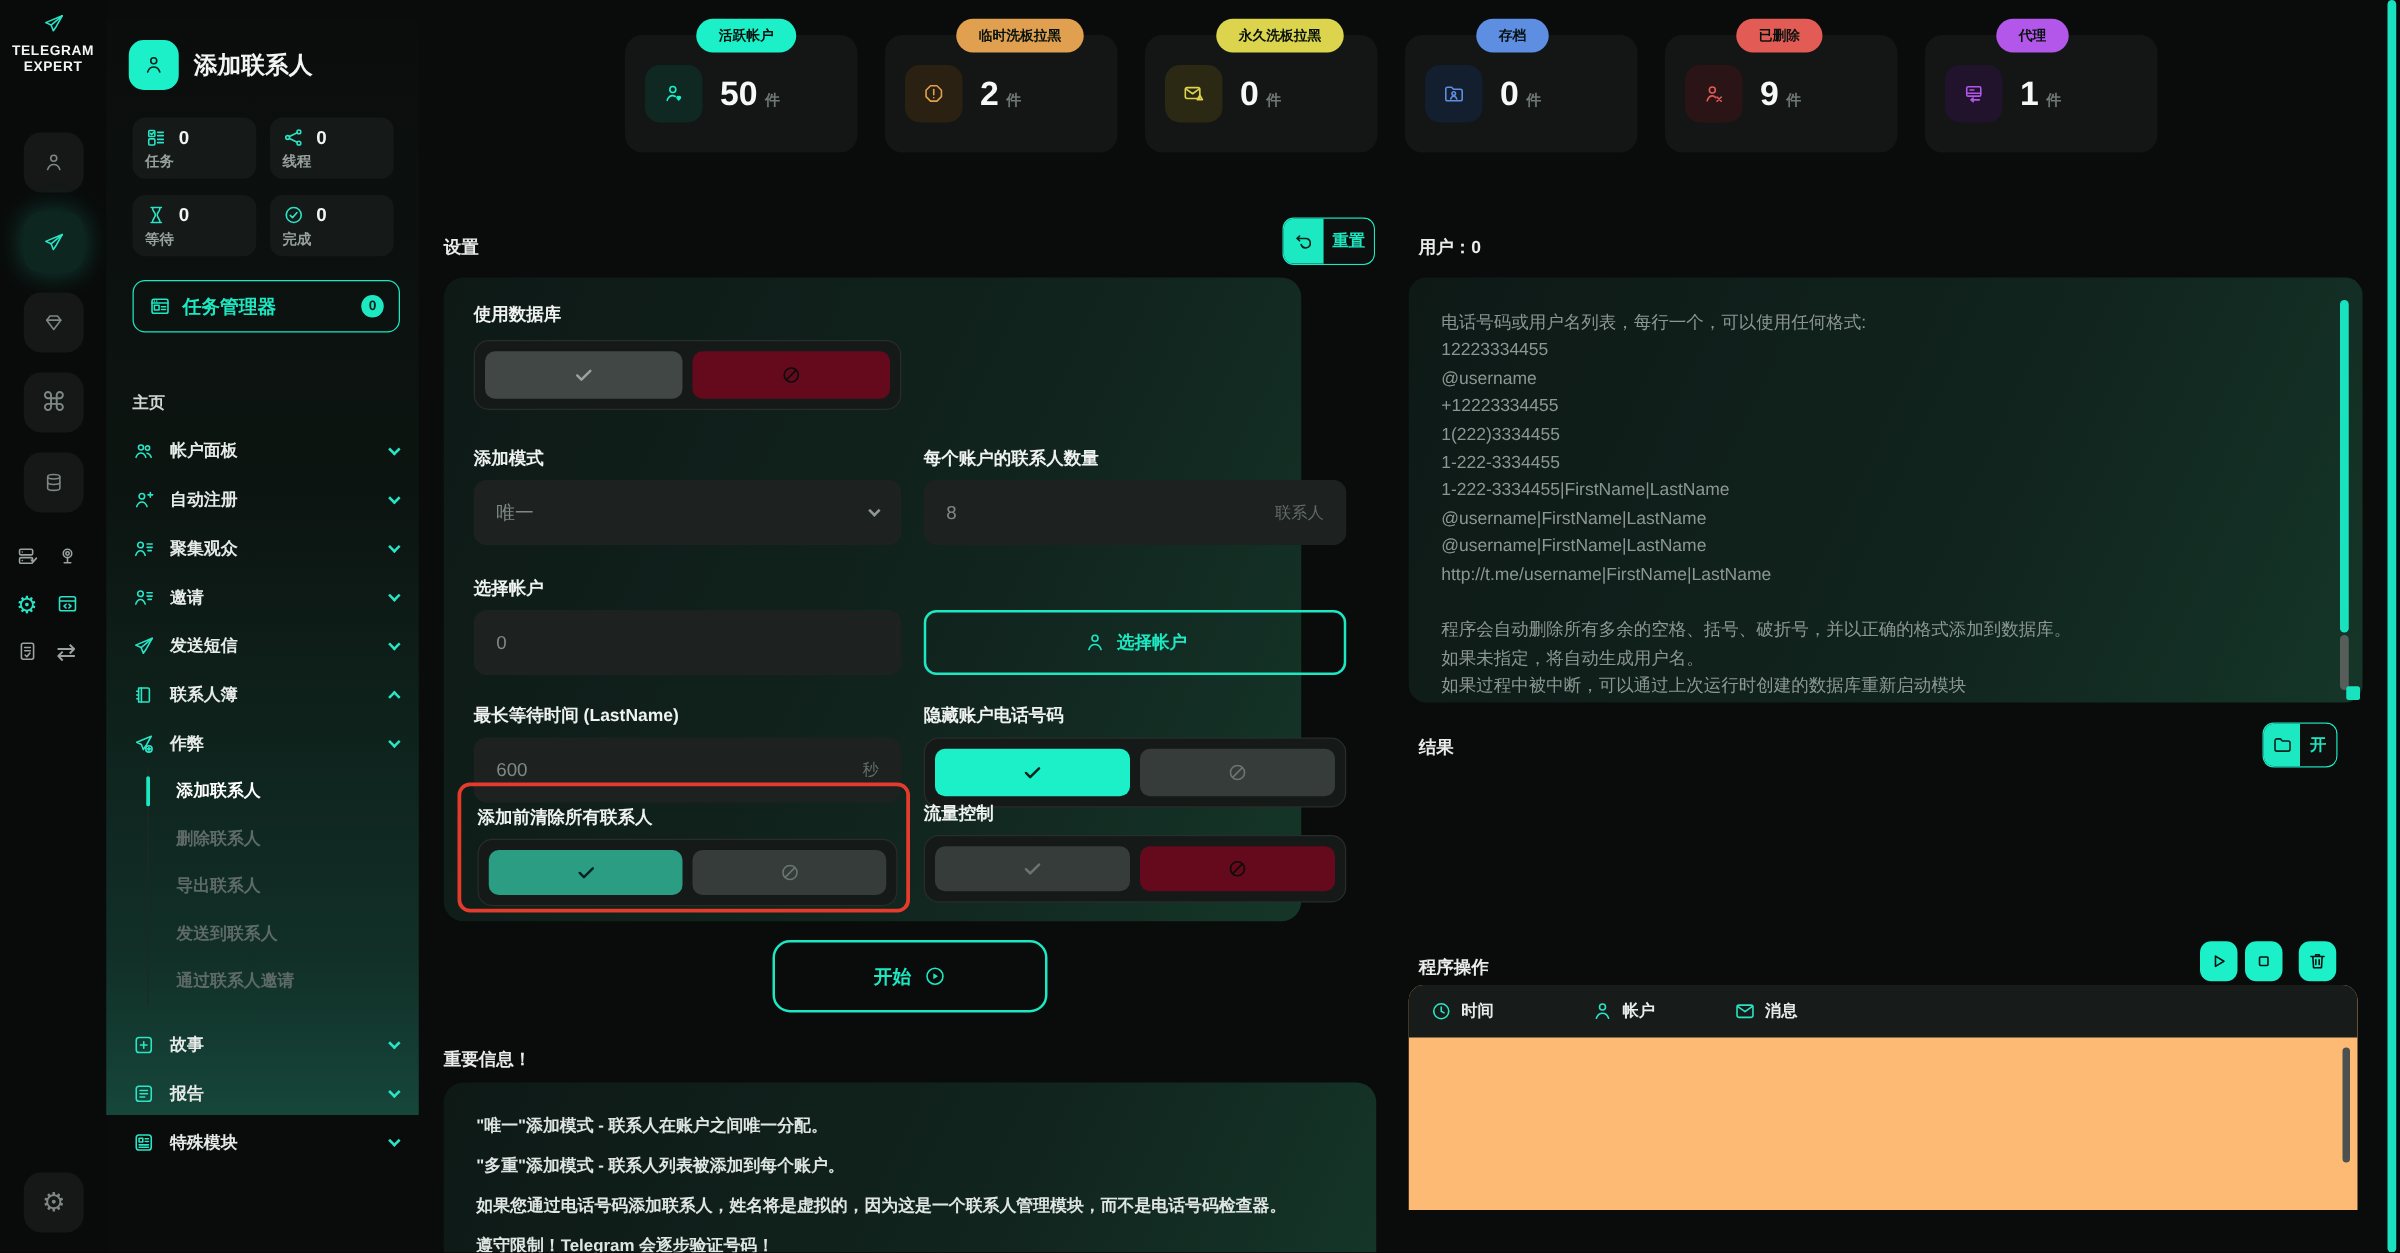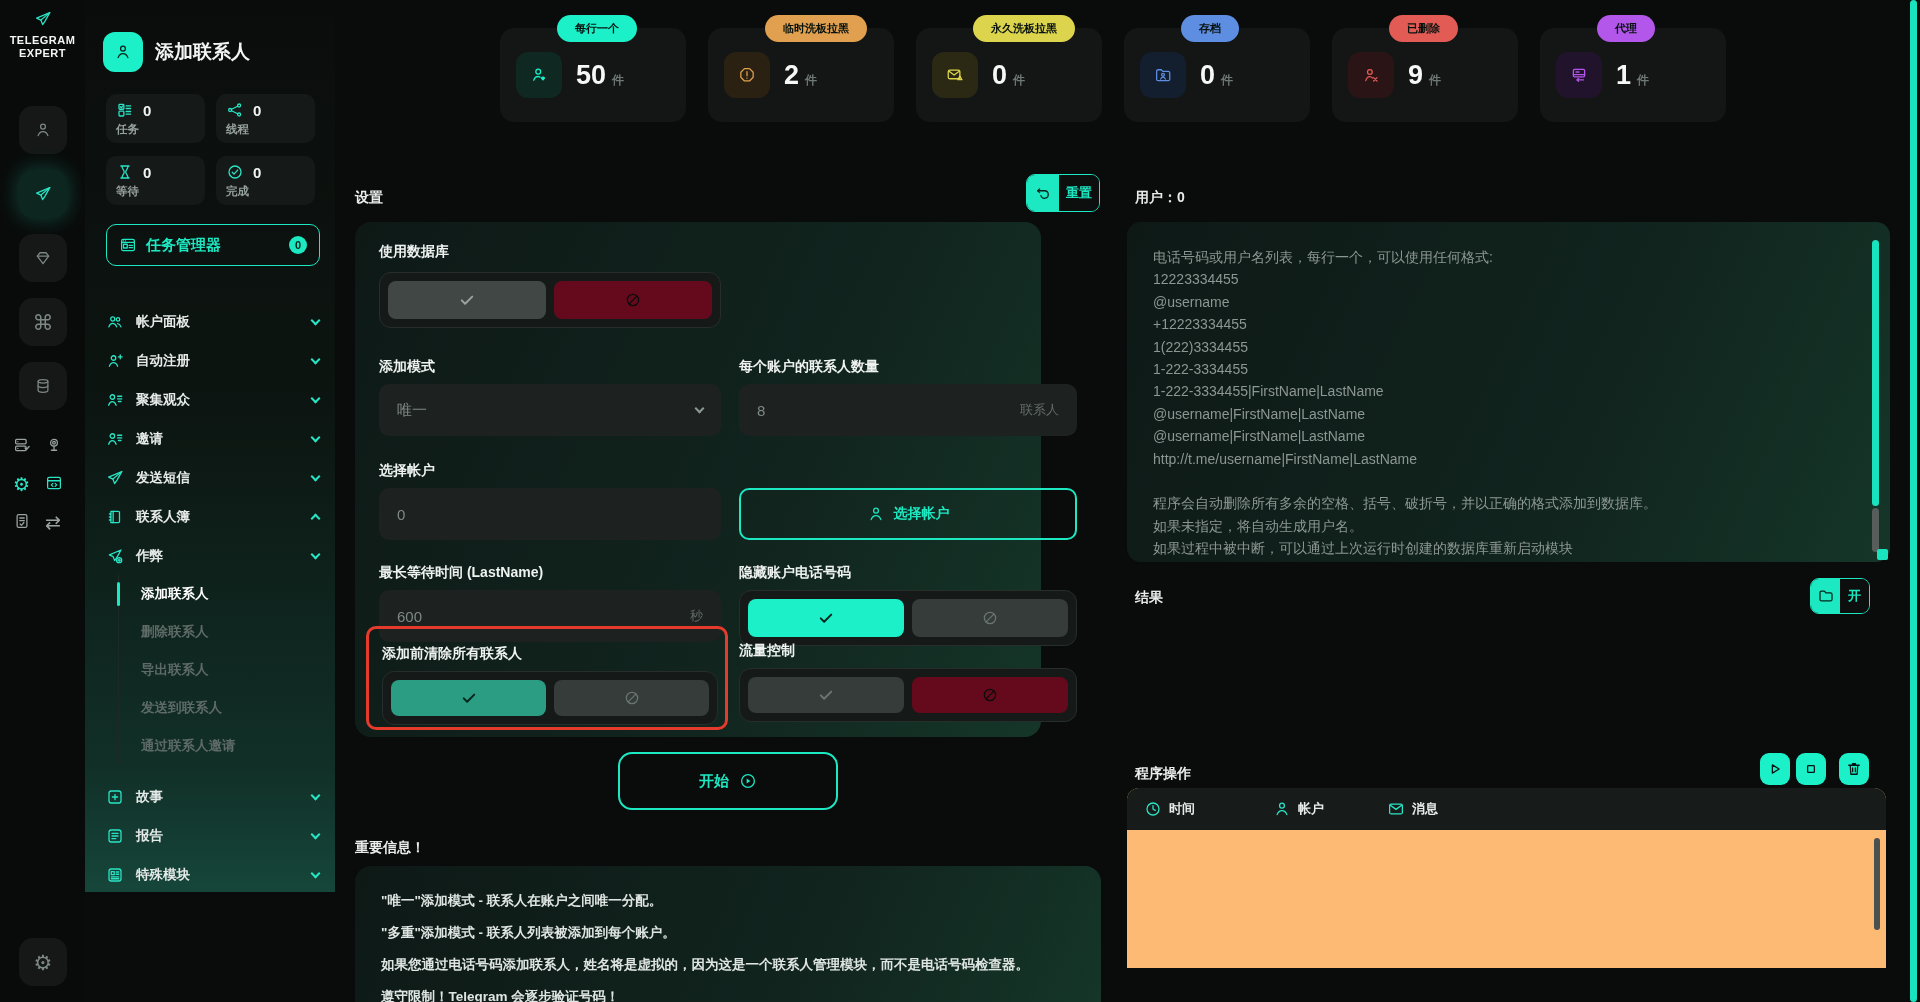--- a/index.html
+++ b/index.html
@@ -280,20 +280,21 @@
             <path d="M3.5 8.5h17"></path>
             <path d="M6 6.5h.01M8.5 6.5h.01"></path>
             <rect x="6" y="11" width="5" height="5"></rect>
             <path d="M13.5 12.5h4.5M13.5 15.5h4.5"></path>
           </svg>
         </span>
       <span class="tm-label">任务管理器</span>
       <span class="tm-count">0</span>
     </div>
     <div id="menu-list">
+        <div class="menu-home">主页</div>
         <div class="menu-row">
           <span data-icon="people" style="display: inline-block; width: 18px; height: 18px;">
             <svg viewBox="0 0 24 24" fill="none" stroke="currentColor" stroke-width="1.7" stroke-linecap="round" stroke-linejoin="round" style="width:100%;height:100%;display:block">
               <circle cx="9" cy="8" r="2.7"></circle>
               <path d="M3.8 18.5c1-3 3.1-4.6 5.2-4.6s4.2 1.6 5.2 4.6"></path>
               <circle cx="16" cy="8.6" r="2.3"></circle>
               <path d="M15.5 14.2c2 .3 3.6 1.7 4.4 4.3"></path>
             </svg>
           </span>
           <span class="lab">帐户面板</span>
@@ -401,21 +402,21 @@
             </svg>
           </span>
           <span class="lab">特殊模块</span>
           <span class="chev"></span>
         </div>
       </div>
   </nav>
 
   <div id="cards-row">
       <div class="scard">
-        <span class="scard-badge" style="background:#1bf0c8">每行一个</span>
+        <span class="scard-badge" style="background:#1bf0c8">活跃帐户</span>
         <div class="scard-body">
           <span class="scard-tile" style="background:#0f2922;color:#1bf0c8">
             <span data-icon="person-heart" style="display: inline-block; width: 18px; height: 18px;">
               <svg viewBox="0 0 24 24" fill="none" stroke="currentColor" stroke-width="1.7" stroke-linecap="round" stroke-linejoin="round" style="width:100%;height:100%;display:block">
                 <circle cx="11" cy="7.5" r="3.2"></circle>
                 <path d="M5 19c1.2-3.4 3.7-5 5.8-5 .9 0 1.9.3 2.8.9"></path>
                 <path d="M17.3 19.6l-2.2-2.3a1.9 1.9 0 0 1 2.2-3 1.9 1.9 0 0 1 2.2 3l-2.2 2.3z" fill="currentColor" stroke="none"></path>
               </svg>
             </span>
           </span>

